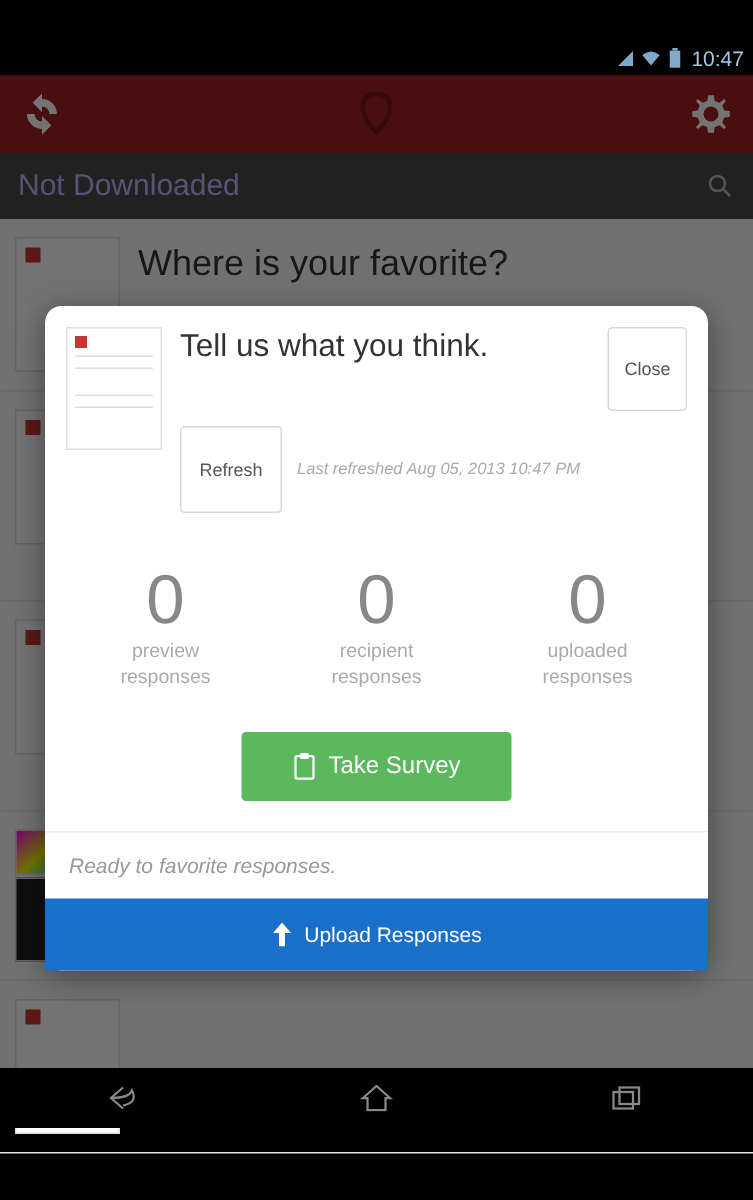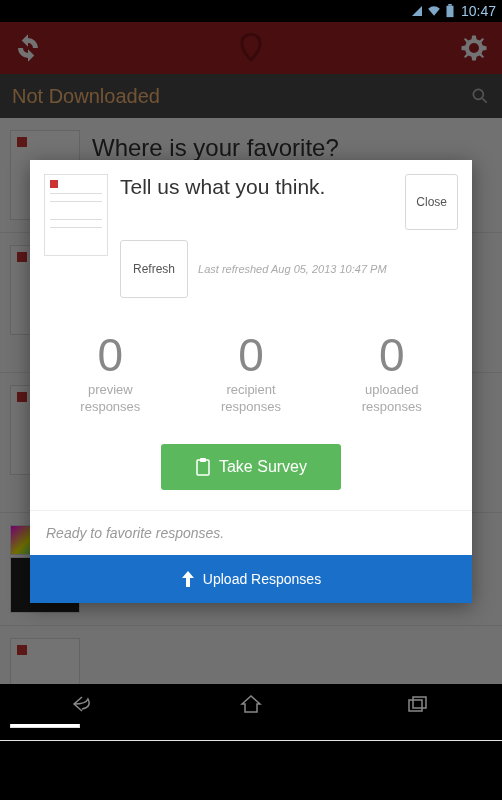--- a/index.html
+++ b/index.html
@@ -1,52 +1,52 @@
 <!DOCTYPE html>
 <html><head>
 <meta charset="utf-8">
 <style>
   * { box-sizing: border-box; margin: 0; padding: 0; }
   html, body { width: 502px; height: 800px; overflow: hidden; font-family: -apple-system, Helvetica, Arial, sans-serif; background: #000; }
   
-  .device { width: 502px; height: 724px; background: #000; position: relative; }
+  .device { width: 502px; height: 724px; background: #000; position: relative; margin-top: 28px; }
   
   
   .status-bar { height: 22px; background: #000; display: flex; justify-content: flex-end; align-items: center; padding: 0 6px; gap: 4px; }
   .status-bar .sig { color: #7fa8c9; font-size: 11px; }
   .status-bar .wifi-icon svg { width: 14px; height: 14px; }
   .status-bar .batt svg { width: 10px; height: 14px; }
   .status-bar .time { color: #9dc8e8; font-size: 14px; margin-left: 2px; }
   
   
   .app-header { height: 52px; background: #a31f24; display: flex; align-items: center; padding: 0 10px; justify-content: space-between; }
   .app-header .left-ic, .app-header .right-ic { width: 36px; height: 36px; display:flex; align-items:center; justify-content:center; }
   .app-header .center-ic { flex:1; display:flex; justify-content:center; }
   
   
   .section-bar { height: 44px; background: #4a4a4a; display:flex; align-items:center; padding: 0 12px; justify-content:space-between; }
-  .section-bar .title { color: #fdba74; font-size: 20px; font-weight: 300; }
+  .section-bar .title { color: #c4b5fd; font-size: 20px; font-weight: 300; }
   
   
   .bg-list { position: absolute; top: 118px; left: 0; right: 0; bottom: 40px; background: #fafafa; }
   .list-row { display:flex; padding: 12px 10px; border-bottom: 1px solid #e6e6e6; align-items:flex-start; gap: 12px; min-height: 80px; }
   .thumb { width: 70px; height: 90px; background: #fff; border: 1px solid #ddd; position:relative; }
   .thumb .red-sq { position:absolute; top:6px; left:6px; width:10px; height:10px; background:#c33; }
   .thumb.colorful { background: linear-gradient(135deg, #f0f 0%, #ff0 33%, #0ff 66%, #0f0 100%); }
   .thumb.dark { background: #222; }
   .row-text { flex:1; padding-top: 4px; }
   .row-title { font-size: 24px; color: #333; font-weight: 400; margin-bottom: 4px; }
   .row-sub { font-size: 14px; color: #888; }
   .row-sub .active { color: #666; }
   
   
   .dim { position:absolute; top: 22px; left:0; right:0; bottom:40px; background: rgba(0,0,0,0.55); }
   
   
-  .modal { position:absolute; top: 160px; left: 30px; right: 30px; background: #fff; box-shadow: 0 4px 20px rgba(0,0,0,0.4); }
+  .modal { position:absolute; top: 176px; left: 30px; right: 30px; background: #fff; box-shadow: 0 4px 20px rgba(0,0,0,0.4); border-radius: 11px; }
   .modal-header { display:flex; padding: 14px 14px 8px 14px; gap: 12px; align-items:flex-start; }
   .modal-thumb { width: 64px; height: 82px; background:#fff; border:1px solid #e0e0e0; position:relative; flex-shrink:0; }
   .modal-thumb .red-sq { position:absolute; top:5px; left:5px; width:8px; height:8px; background:#c33; }
   .modal-title-area { flex:1; }
   .modal-title-row { display:flex; justify-content:space-between; align-items:flex-start; gap: 8px; }
   .modal-title { font-size: 21px; color: #333; font-weight: 300; line-height: 1.2; }
   .close-btn { border:1px solid #d8d8d8; background:#fff; color:#555; font-size:12px; padding: 20px 10px; border-radius:3px; cursor:pointer; }
   .refresh-row { display:flex; align-items:center; gap: 10px; margin-top: 10px; }
   .refresh-btn { border:1px solid #d8d8d8; background:#fff; color:#555; font-size:12px; padding: 21px 12px; border-radius:3px; cursor:pointer; }
   .refresh-text { font-size: 11px; color: #aaa; font-style: italic; }

